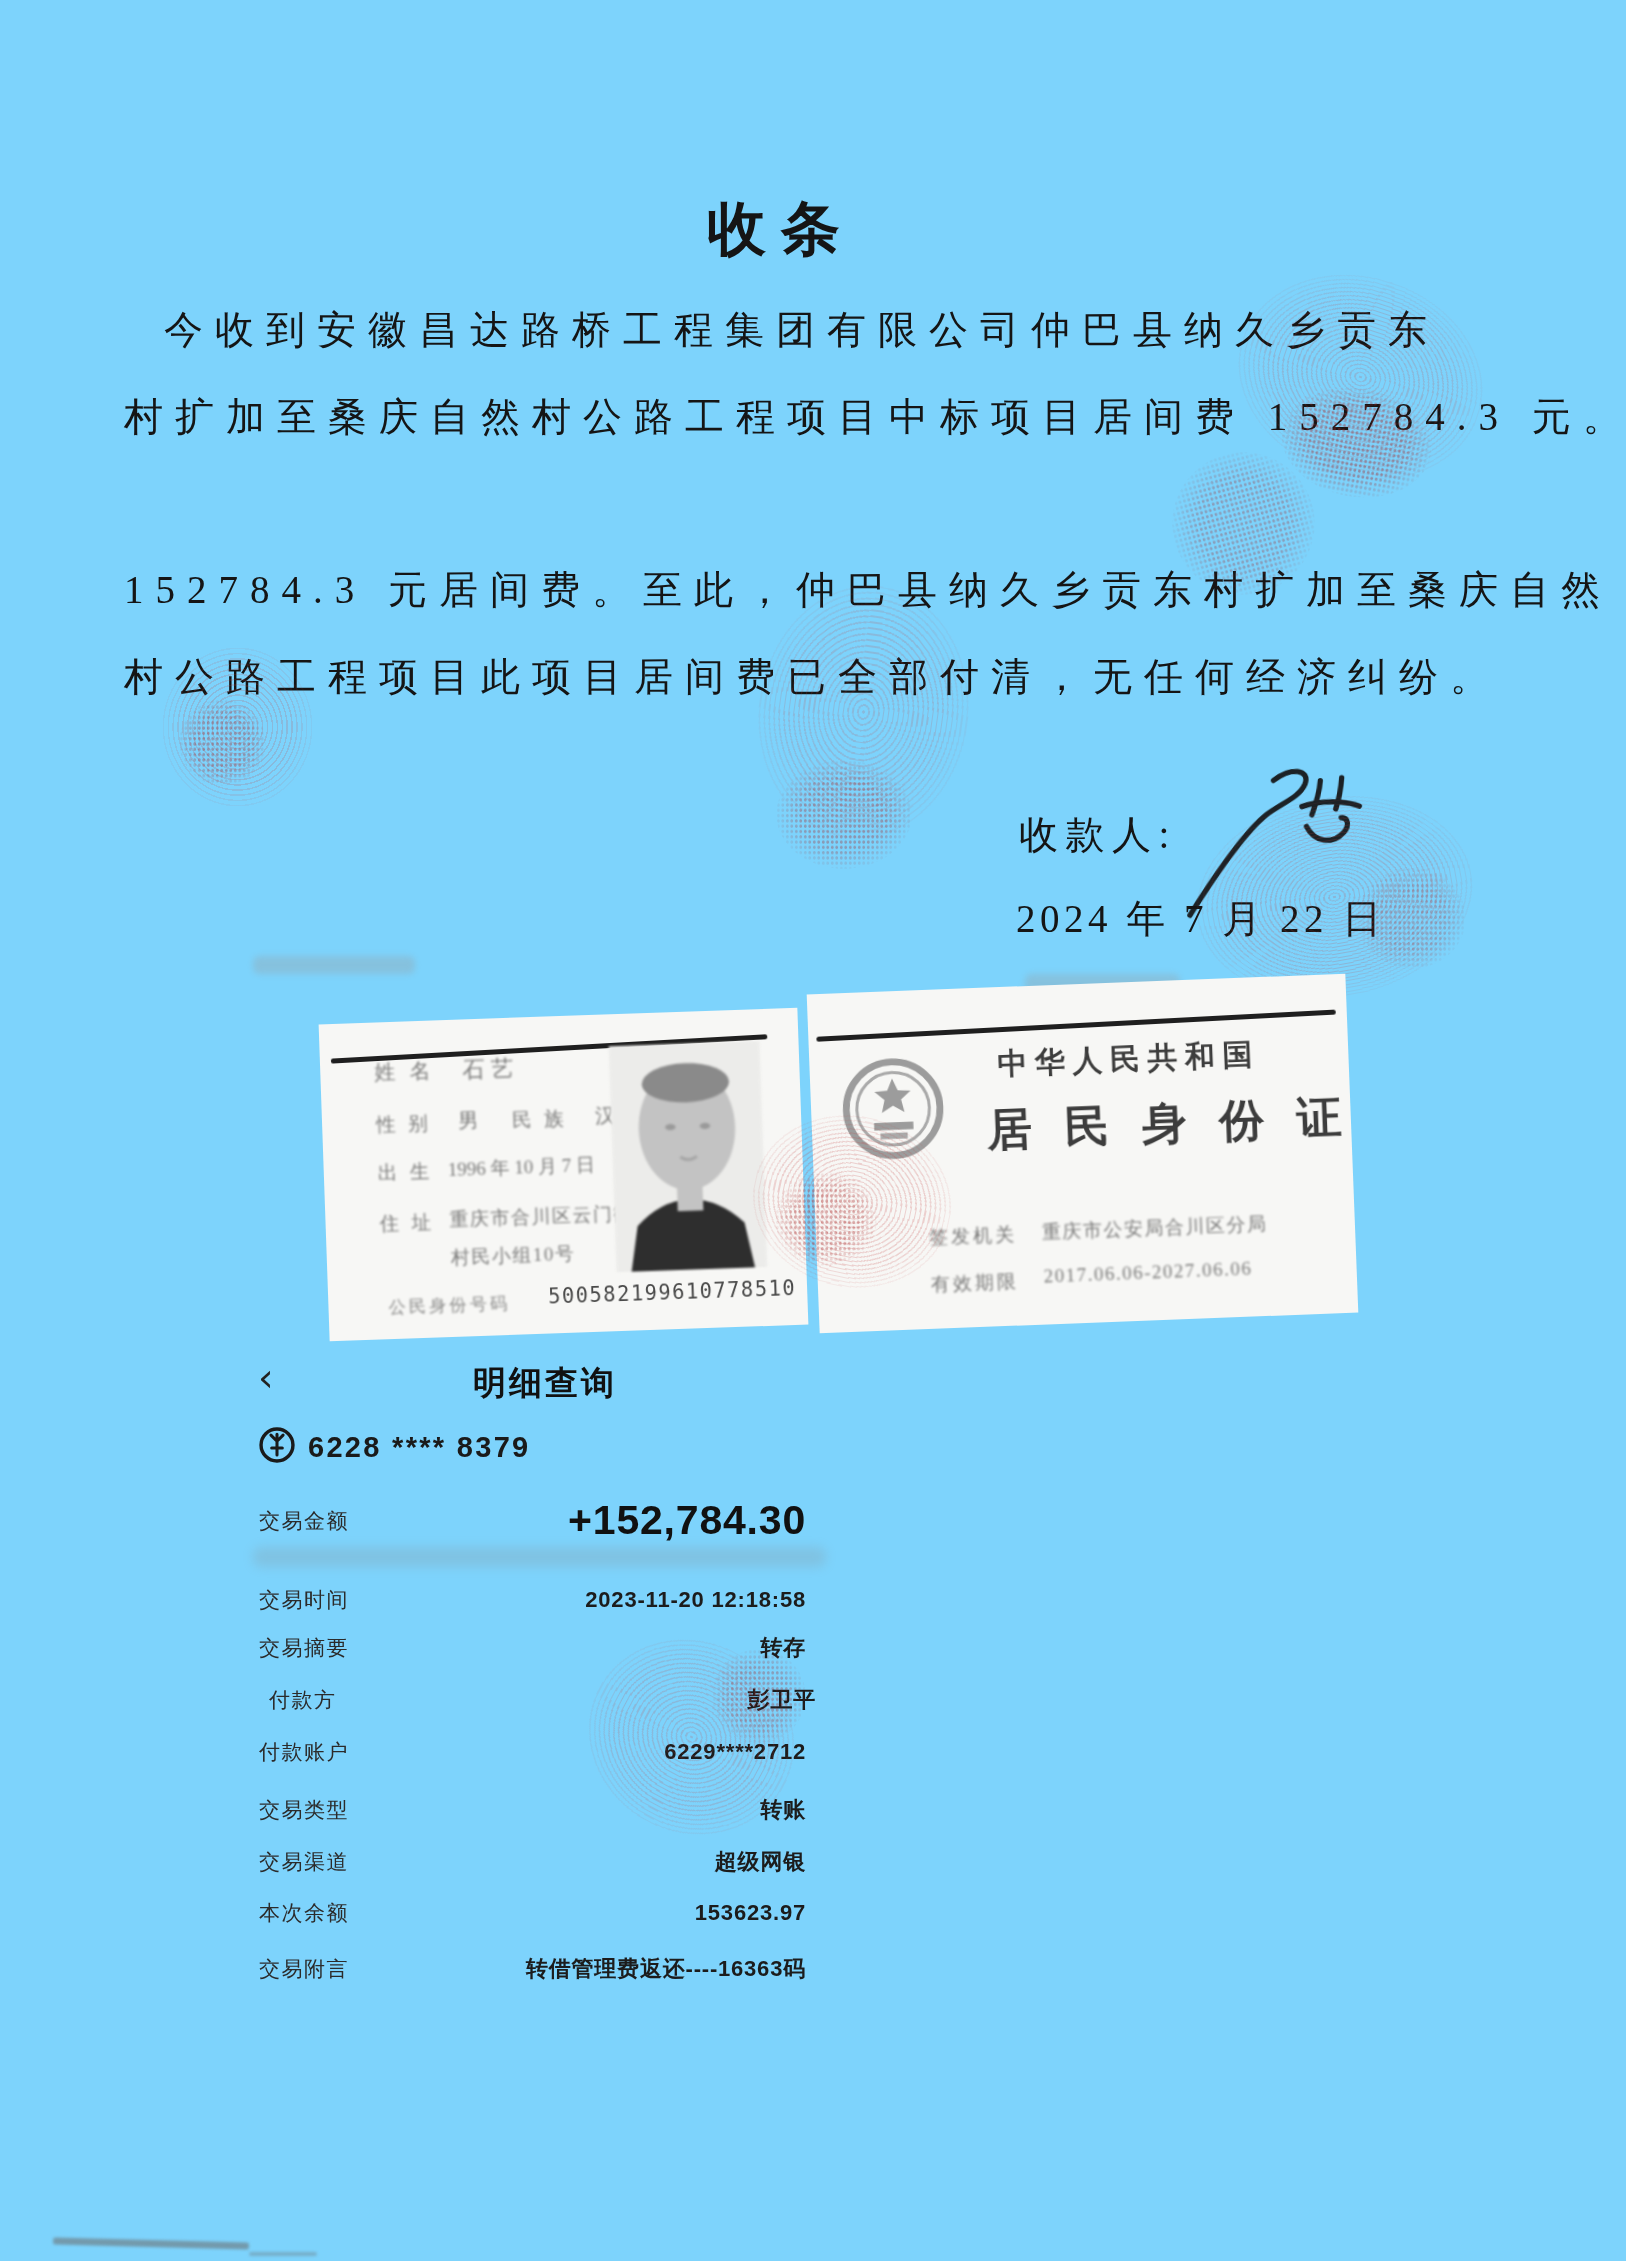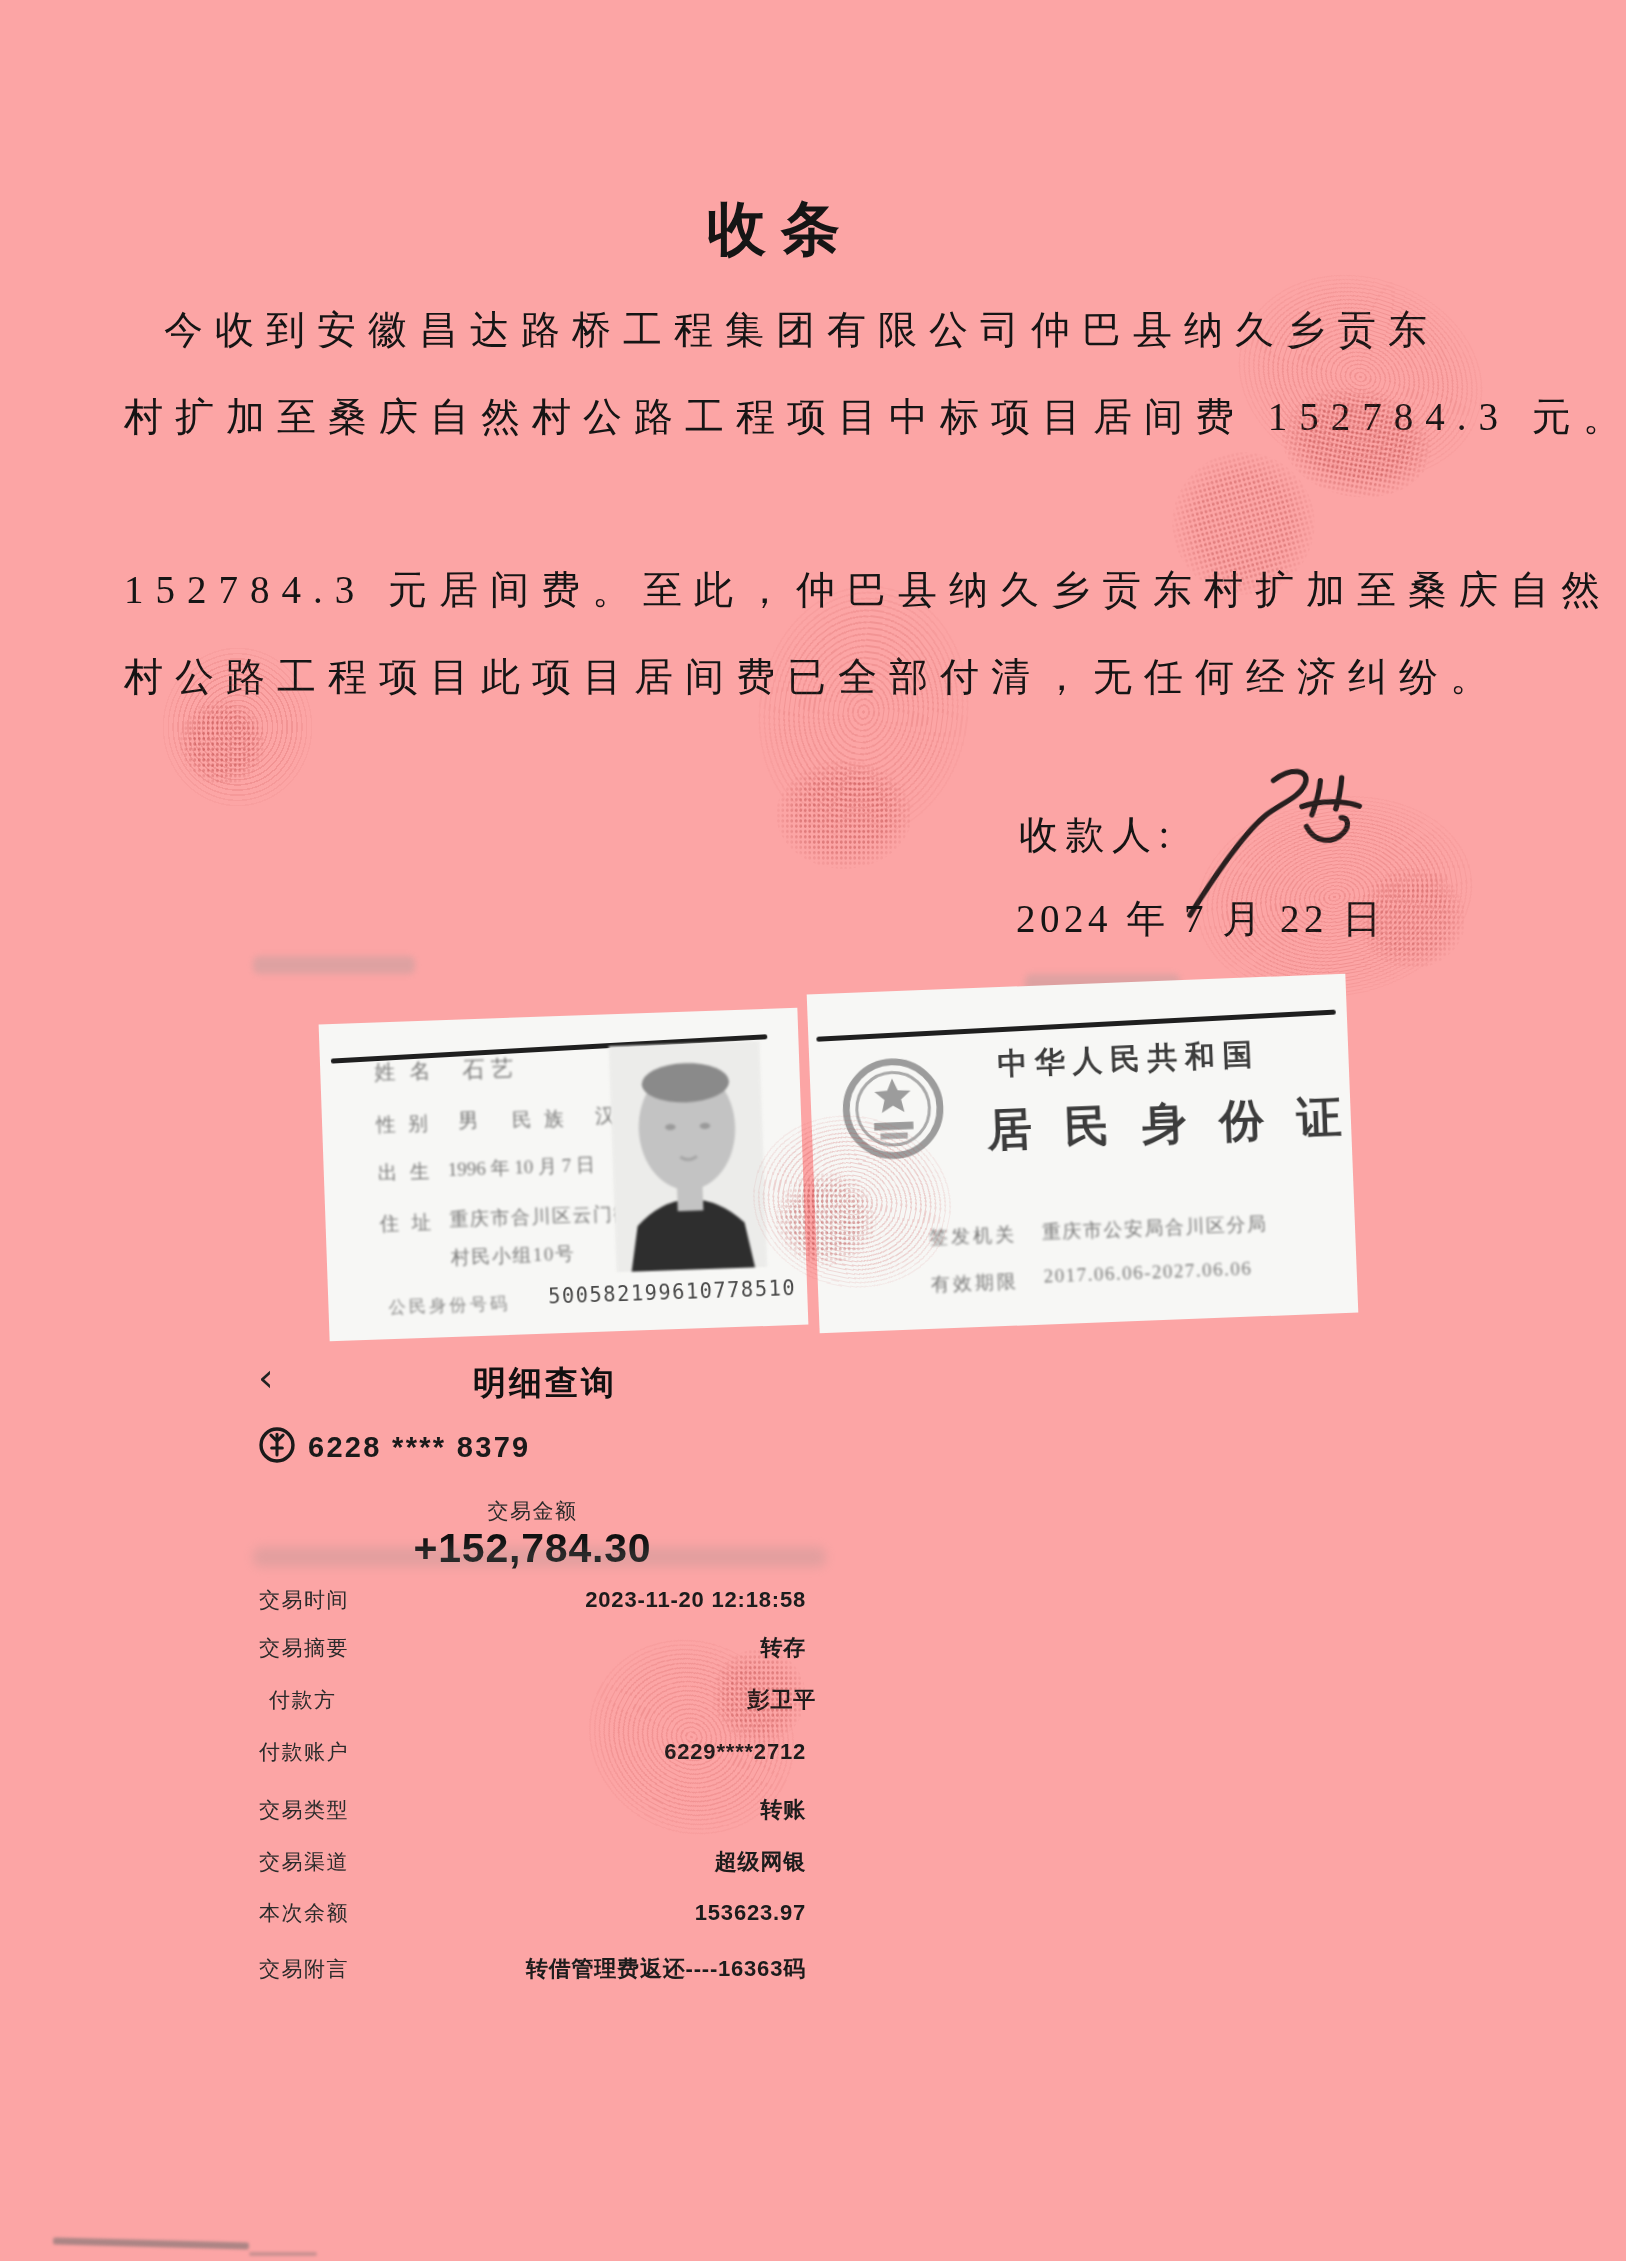--- a/index.html
+++ b/index.html
@@ -1,16 +1,16 @@
 <!DOCTYPE html>
 <html style="font-size:12px"><head>
 <meta charset="utf-8">
 <style>
   html,body{margin:0;padding:0;background:#fdfdfd;}
-  .page{position:relative;width:1627px;height:2261px;background:#fca5a5;overflow:hidden;
+  .page{position:relative;width:1627px;height:2261px;background:#7dd3fc;overflow:hidden;
         font-family:"Liberation Serif","DejaVu Serif",serif;color:#151515;}
   .abs{position:absolute;}
   
   .rc-title{font-size:59px;font-weight:700;letter-spacing:15px;filter:blur(0.3px);}
   .rc-line{font-size:39px;letter-spacing:12px;white-space:nowrap;filter:blur(0.4px);}
   .rc-sign{font-size:39px;letter-spacing:7.5px;filter:blur(0.4px);}
   
   .fp{position:absolute;border-radius:50%;
       background:repeating-radial-gradient(ellipse at 50% 50%, rgba(196,66,66,.34) 0 1.4px, rgba(196,66,66,0) 1.4px 4.9px);
       -webkit-mask-image:radial-gradient(ellipse at 50% 50%, #000 52%, transparent 78%);
@@ -130,21 +130,21 @@
   <div class="bank">
     <div class="abs chev" style="left:258px;top:1355px;">‹</div>
     <div class="abs bank-title" style="left:473px;top:1361px;">明细查询</div>
 
     <svg class="abs" style="left:258px;top:1426px;filter:blur(0.3px);" width="38" height="38" viewBox="0 0 50 50">
       <circle cx="25" cy="25" r="21" fill="none" stroke="#1a1a1a" stroke-width="4.5"></circle>
       <path d="M25,11 v27 M25,20 l-8,-8 M25,20 l8,-8 M18,29 h14" stroke="#1a1a1a" stroke-width="4" fill="none" stroke-linecap="round"></path>
     </svg>
     <div class="abs cardnum" style="left:308px;top:1431px;">6228 **** 8379</div>
 
-    <div class="bank-row" style="top:1497px;align-items:center;flex-direction:column;">
+    <div class="bank-row" style="top:1497px;align-items:center;">
       <span class="amt-label">交易金额</span>
       <span class="amt-value">+152,784.30</span>
     </div>
 
     <div class="smudge" style="left:253px;top:1547px;width:573px;height:19.6px;"></div>
 
     <div class="bank-row" style="top:1586px;justify-content:space-between;">
       <span class="row-label">交易时间</span>
       <span class="row-value">2023-11-20 12:18:58</span>
     </div>

